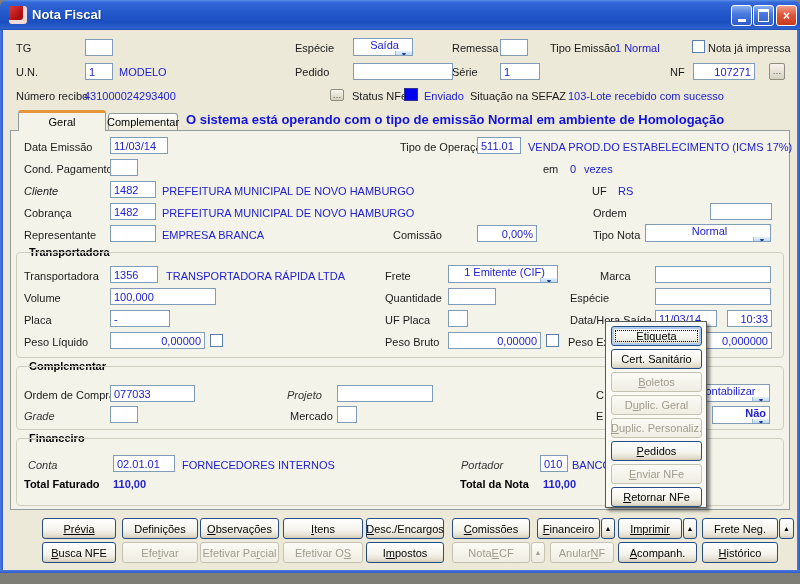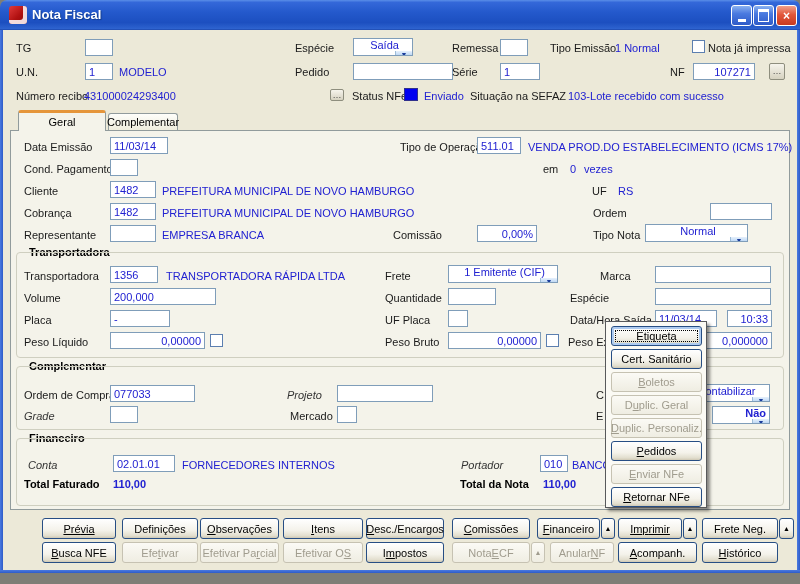--- a/index.html
+++ b/index.html
@@ -117,54 +117,55 @@
         <span>…</span>
       </span>
   <span class="l" style="left:352px;top:90px;">Status NFe</span>
   <span class="sq" style="left: 404px; top: 88px; background: rgb(0, 0, 240);"></span>
   <span class="v" style="left:424px;top:90px;">Enviado</span>
   <span class="l" style="left:470px;top:90px;">Situação na SEFAZ</span>
   <span class="v" style="left:568px;top:90px;">103-Lote recebido com sucesso</span>
 
   <div class="tab active" style="left:18px;top:110px;width:88px;height:21px;">Geral</div>
   <div class="tab idle" style="left:108px;top:113px;width:70px;height:17px;">Complementar</div>
+  <span class="banner" style="left:186px;top:112px;">O sistema está operando com o tipo de emissão Normal em ambiente de Homologação</span>
 
   <div class="panel"></div>
 
   <span class="l z5" style="left:24px;top:141px;">Data Emissão</span>
   <span class="inp z5" style="left:110px;top:137px;width:58px;">11/03/14</span>
   <span class="l z5" style="left:400px;top:141px;">Tipo de Operação</span>
   <span class="inp z5" style="left:477px;top:137px;width:44px;">511.01</span>
   <span class="v z5" style="left:528px;top:141px;">VENDA PROD.DO ESTABELECIMENTO (ICMS 17%)</span>
 
   <span class="l z5" style="left:24px;top:163px;">Cond. Pagamento</span>
   <span class="inp z5" style="left:110px;top:159px;width:28px;"></span>
   <span class="l z5" style="left:543px;top:163px;">em</span>
   <span class="v z5" style="left:570px;top:163px;">0</span>
   <span class="v z5" style="left:584px;top:163px;">vezes</span>
 
-  <span class="l z5" style="left:24px;top:185px;">Cliente</span>
+  <span class="l z5" style="left:24px;top:185px;font-style:italic;">Cliente</span>
   <span class="inp z5" style="left:110px;top:181px;width:46px;">1482</span>
   <span class="v z5" style="left:162px;top:185px;">PREFEITURA MUNICIPAL DE NOVO HAMBURGO</span>
   <span class="l z5" style="left:592px;top:185px;">UF</span>
   <span class="v z5" style="left:618px;top:185px;">RS</span>
 
   <span class="l z5" style="left:24px;top:207px;">Cobrança</span>
   <span class="inp z5" style="left:110px;top:203px;width:46px;">1482</span>
   <span class="v z5" style="left:162px;top:207px;">PREFEITURA MUNICIPAL DE NOVO HAMBURGO</span>
   <span class="l z5" style="left:593px;top:207px;">Ordem</span>
   <span class="inp z5" style="left:710px;top:203px;width:62px;"></span>
 
   <span class="l z5" style="left:24px;top:229px;">Representante</span>
   <span class="inp z5" style="left:110px;top:225px;width:46px;"></span>
   <span class="v z5" style="left:162px;top:229px;">EMPRESA BRANCA</span>
   <span class="l z5" style="left:393px;top:229px;">Comissão</span>
   <span class="inp right z5" style="left:477px;top:225px;width:60px;">0,00%</span>
   <span class="l z5" style="left:593px;top:229px;">Tipo Nota</span>
-  <span class="combo z5" style="left:645px;top:224px;width:103px;">
+  <span class="combo z5" style="left:645px;top:224px;width:126px;">
     <span class="ctext">Normal</span>
     <span class="cbtn">
           <span>▼</span>
         </span>
   </span>
 
   <div class="gbox z5" style="left:16px;top:252px;width:768px;height:106px;"></div>
   <span class="glegend" style="left:26px;top:246px;">Transportadora</span>
   <span class="l z5" style="left:24px;top:270px;">Transportadora</span>
   <span class="inp z5" style="left:110px;top:266px;width:48px;">1356</span>
@@ -173,21 +174,21 @@
   <span class="combo z5" style="left:448px;top:265px;width:110px;">
     <span class="ctext">1 Emitente (CIF)</span>
     <span class="cbtn">
           <span>▼</span>
         </span>
   </span>
   <span class="l z5" style="left:600px;top:270px;">Marca</span>
   <span class="inp z5" style="left:655px;top:266px;width:116px;"></span>
 
   <span class="l z5" style="left:24px;top:292px;">Volume</span>
-  <span class="inp z5" style="left:110px;top:288px;width:106px;">200,000</span>
+  <span class="inp z5" style="left:110px;top:288px;width:106px;">100,000</span>
   <span class="l z5" style="left:385px;top:292px;">Quantidade</span>
   <span class="inp z5" style="left:448px;top:288px;width:48px;"></span>
   <span class="l z5" style="left:570px;top:292px;">Espécie</span>
   <span class="inp z5" style="left:655px;top:288px;width:116px;"></span>
 
   <span class="l z5" style="left:24px;top:314px;">Placa</span>
   <span class="inp z5" style="left:110px;top:310px;width:60px;">-</span>
   <span class="l z5" style="left:385px;top:314px;">UF Placa</span>
   <span class="inp z5" style="left:448px;top:310px;width:20px;"></span>
   <span class="l z5" style="left:570px;top:314px;">Data/Hora Saída</span>

